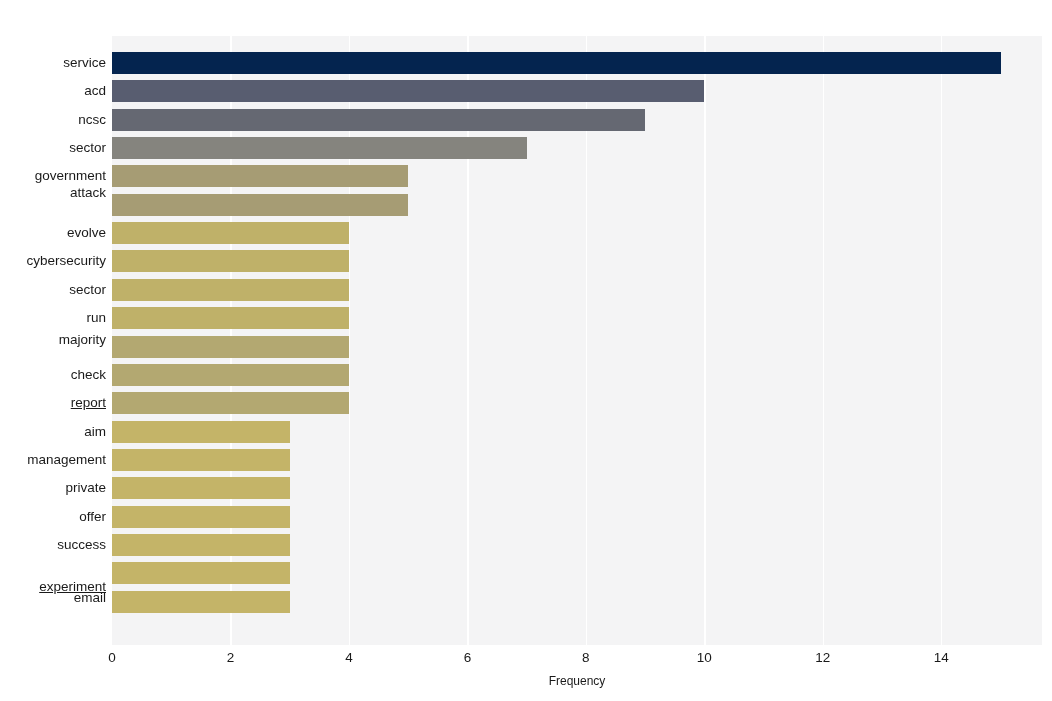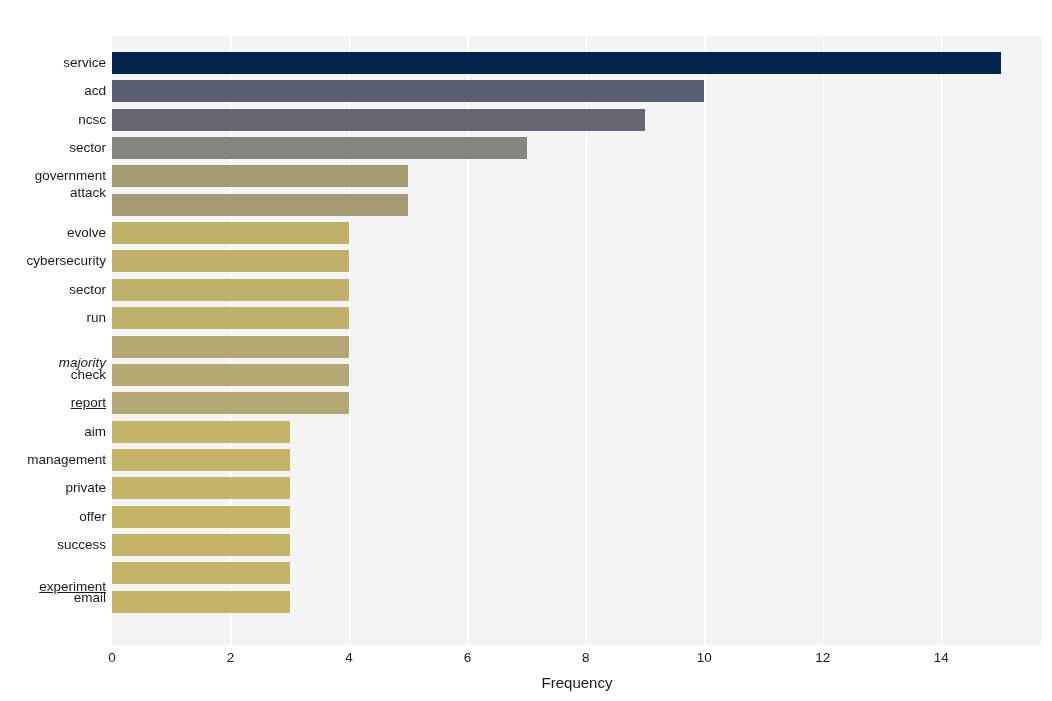--- a/index.html
+++ b/index.html
@@ -88,21 +88,21 @@
     color: #1a1a1a;
     transform: translateX(-50%);
     white-space: nowrap;
   }
   #x-axis-title {
     position: absolute;
     top: 674px;
     left: 112px;
     width: 930px;
     text-align: center;
-    font-size: 15px;
+    font-size: 12px;
     color: #1a1a1a;
   }
 </style>
 </head>
 <body>
 
 <div id="chart-figure">
 
 
   <div id="plot-area">
@@ -143,21 +143,21 @@
       <div class="ytick-label" style="top: 16px;">service</div>
       <div class="ytick-label" style="top: 44.35px;">acd</div>
       <div class="ytick-label" style="top: 72.7px;">ncsc</div>
       <div class="ytick-label" style="top: 101.05px;">sector</div>
       <div class="ytick-label" style="top: 129.4px;">government</div>
       <div class="ytick-label" style="top: 146px;">attack</div>
       <div class="ytick-label" style="top: 186.1px;">evolve</div>
       <div class="ytick-label" style="top: 214.45px;">cybersecurity</div>
       <div class="ytick-label" style="top: 242.8px;">sector</div>
       <div class="ytick-label" style="top: 271.15px;">run</div>
-      <div class="ytick-label" style="top: 316px; font-style: italic;">majority</div>
+      <div class="ytick-label" style="top: 293px;">majority</div>
       <div class="ytick-label" style="top: 327.85px;">check</div>
       <div class="ytick-label" style="top: 356.2px; text-decoration: underline;">report</div>
       <div class="ytick-label" style="top: 384.55px; margin-left: 26px;">aim</div>
       <div class="ytick-label" style="top: 412.9px;">management</div>
       <div class="ytick-label" style="top: 441.25px;">private</div>
       <div class="ytick-label" style="top: 469.6px;">offer</div>
       <div class="ytick-label" style="top: 497.95px;">success</div>
       <div class="ytick-label" style="top: 551px; margin-left: 48px;">email</div>
       <div class="ytick-label" style="top: 540px; text-decoration: underline;">experiment</div>
     </div>

